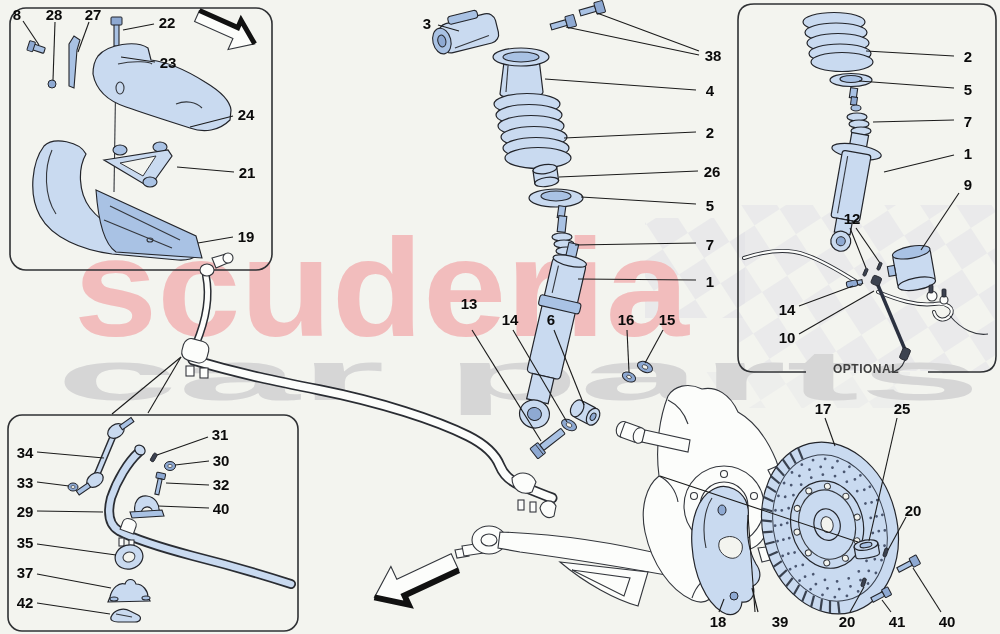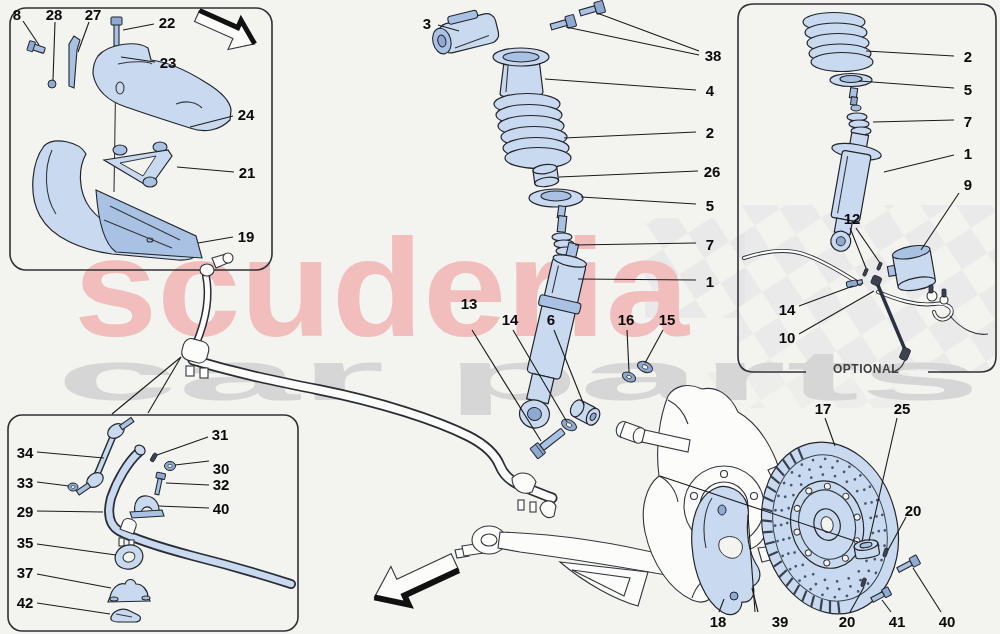--- a/index.html
+++ b/index.html
@@ -571,18 +571,18 @@
       <div class="callout" style="left: 852px; top: 218px;">12</div>
       <div class="callout" style="left: 787px; top: 309px;">14</div>
       <div class="callout" style="left: 787px; top: 337px;">10</div>
       <div class="callout" style="left: 25px; top: 452px;">34</div>
       <div class="callout" style="left: 25px; top: 482px;">33</div>
       <div class="callout" style="left: 25px; top: 511px;">29</div>
       <div class="callout" style="left: 25px; top: 542px;">35</div>
       <div class="callout" style="left: 25px; top: 572px;">37</div>
       <div class="callout" style="left: 25px; top: 602px;">42</div>
       <div class="callout" style="left: 220px; top: 434px;">31</div>
-      <div class="callout" style="left: 221px; top: 460px; margin-top: 8px;">30</div>
+      <div class="callout" style="left: 221px; top: 460px;">30</div>
       <div class="callout" style="left: 221px; top: 484px;">32</div>
       <div class="callout" style="left: 221px; top: 508px;">40</div>
     </div>
 <div class="optional">OPTIONAL</div>
 </div>
 
 </body></html>

